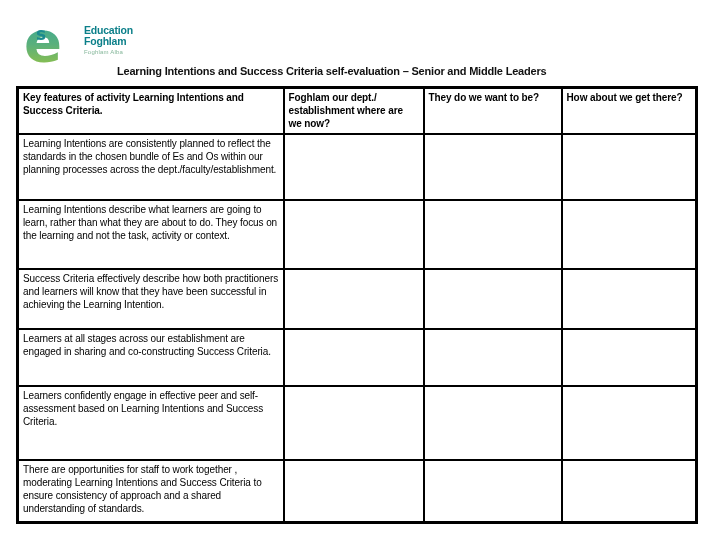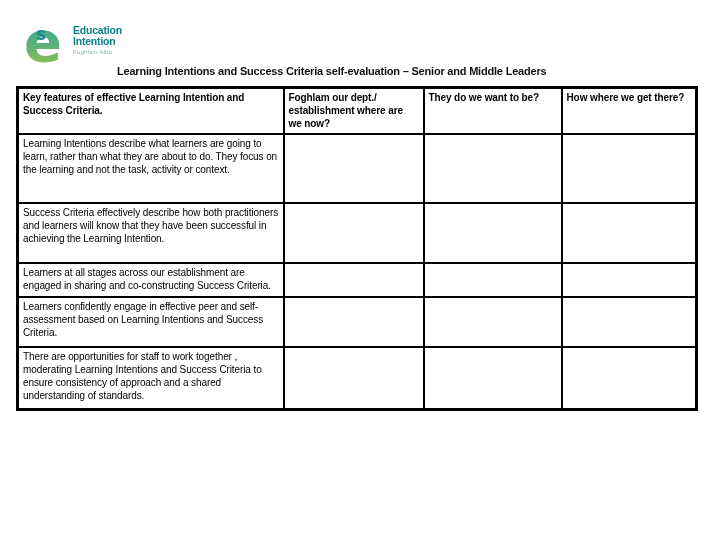--- a/index.html
+++ b/index.html
@@ -15,21 +15,21 @@
 
   
   .logo {
     position: absolute;
     left: 24px; top: 14px;
     display: flex;
     align-items: flex-start;
     gap: 3px;
   }
   .logo-mark { width: 46px; height: 54px; display: block; }
-  .logo-text { padding-top: 11px; line-height: 1.0; }
+  .logo-text { padding-top: 11px; line-height: 1.0; margin-left: 11px; }
   .logo-line1, .logo-line2 {
     font-size: 10.5px;
     font-weight: bold;
     letter-spacing: -0.2px;
     color: #0b7f89;
     line-height: 11px;
   }
   .logo-line3 {
     font-size: 6px;
     color: #85b79a;
@@ -66,22 +66,22 @@
     font-size: 10px;
     line-height: 13px;
     letter-spacing: -0.1px;
     overflow: hidden;
   }
   table.eval th { font-weight: bold; }
   tr.r-head   { height: 45px; }
   tr.r-0      { height: 66px; }
   tr.r-1      { height: 69px; }
   tr.r-2      { height: 60px; }
-  tr.r-3      { height: 34px; }
-  tr.r-4      { height: 50px; }
+  tr.r-3      { height: 57px; }
+  tr.r-4      { height: 74px; }
   tr.r-5      { height: 62px; }
   td.blank { background: #fff; }
 </style>
 </head>
 <body>
 
 <div class="slide">
 
   <div class="logo">
     <svg class="logo-mark" viewBox="0 0 46 54" aria-hidden="true">
@@ -90,43 +90,49 @@
           <stop offset="0" stop-color="#2ba3a4"></stop>
           <stop offset="0.55" stop-color="#5bb07b"></stop>
           <stop offset="1" stop-color="#9fc63b"></stop>
         </linearGradient>
       </defs>
       <text x="0" y="47" font-family="DejaVu Sans, sans-serif" font-weight="bold" font-size="56" fill="url(#egrad)">e</text>
       <text x="17" y="26" text-anchor="middle" font-family="DejaVu Sans, sans-serif" font-weight="bold" font-size="17" fill="#1b8a8f">s</text>
     </svg>
     <div class="logo-text">
       <div class="logo-line1">Education</div>
-      <div class="logo-line2">Intention</div>
+      <div class="logo-line2">Foghlam</div>
       <div class="logo-line3">Foghlam Alba</div>
     </div>
   </div>
 
   <div class="title">Learning Intentions and Success Criteria self-evaluation – Senior and Middle Leaders</div>
 
   <table class="eval">
     <colgroup>
       <col style="width:266px">
       <col style="width:140px">
       <col style="width:138px">
       <col style="width:135px">
     </colgroup>
     <thead>
       <tr class="r-head">
-        <th>Key features of effective Learning Intention and Success Criteria.</th>
+        <th>Key features of activity Learning Intentions and Success Criteria.</th>
         <th>Foghlam our dept./ establishment where are we now?</th>
         <th>They do we want to be?</th>
-        <th>How where we get there?</th>
+        <th>How about we get there?</th>
       </tr>
     </thead>
     <tbody>
+      <tr class="r-0">
+        <td>Learning Intentions are consistently planned to reflect the standards in the chosen bundle of Es and Os within our planning processes across the dept./faculty/establishment.</td>
+        <td class="blank"></td>
+        <td class="blank"></td>
+        <td class="blank"></td>
+      </tr>
       <tr class="r-1">
         <td>Learning Intentions describe what learners are going to learn, rather than what they are about to do. They focus on the learning and not the task, activity or context.</td>
         <td class="blank"></td>
         <td class="blank"></td>
         <td class="blank"></td>
       </tr>
       <tr class="r-2">
         <td>Success Criteria effectively describe how both practitioners and learners will know that they have been successful in achieving the Learning Intention.</td>
         <td class="blank"></td>
         <td class="blank"></td>

